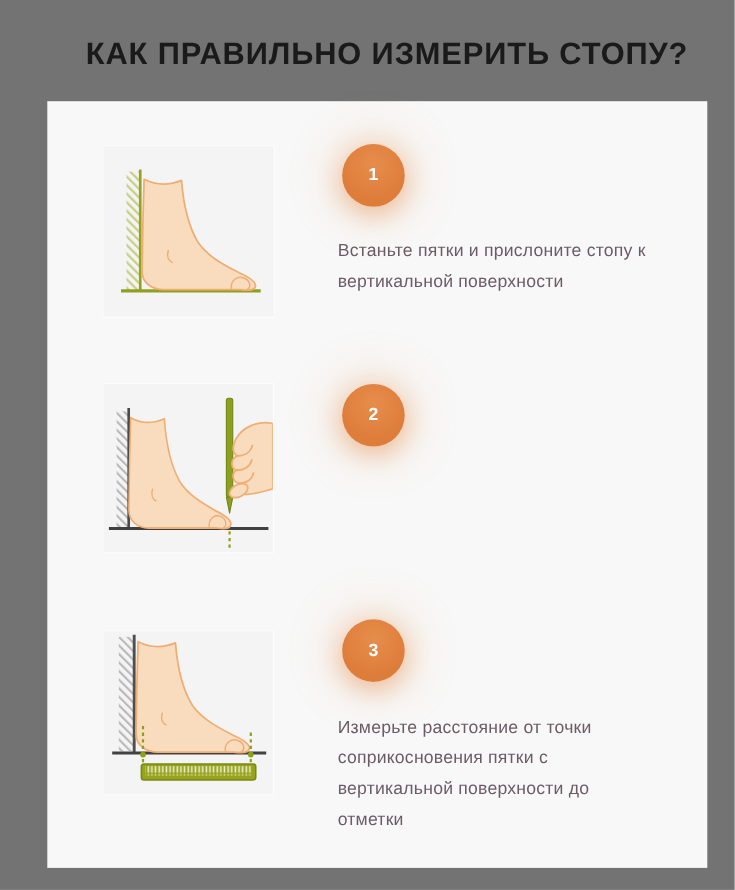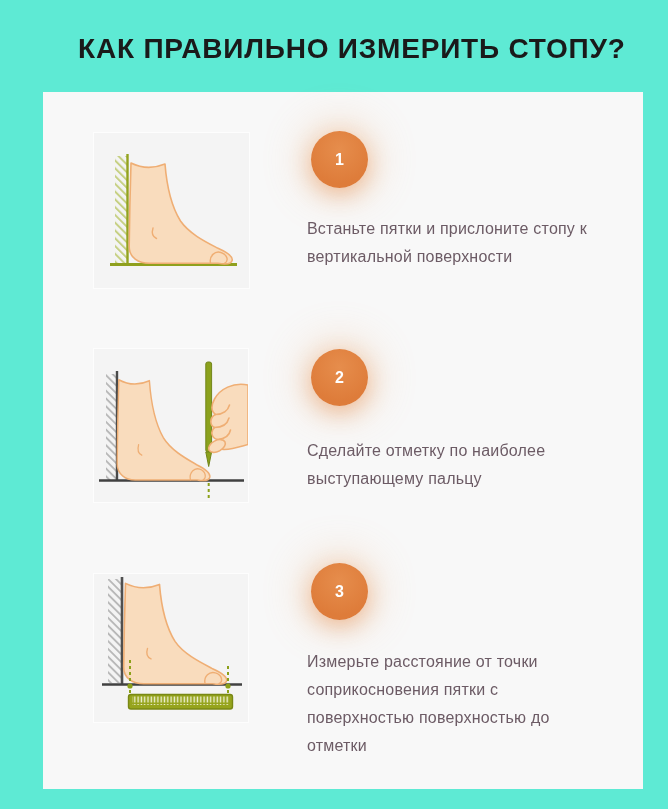--- a/index.html
+++ b/index.html
@@ -1,18 +1,18 @@
 <!DOCTYPE html>
 <html><head>
 <meta charset="utf-8">
 <style>
   * { margin:0; padding:0; box-sizing:border-box; }
   html,body { width:668px; height:809px; background:#ffffff; overflow:hidden;
               font-family:"Liberation Sans", sans-serif; }
-  .page { position:relative; width:668px; height:809px; background:#5eead4; }
+  .page { position:relative; width:668px; height:809px; background:#737373; }
 
   .title { position:absolute; left:78px; top:33px;
            font-size:28px; font-weight:bold; letter-spacing:0.8px;
            color:#1a1a1a; white-space:nowrap; }
 
   .panel { position:absolute; left:43px; top:92px; width:600px; height:697px;
            background:#f8f8f8; }
 
   .card { position:absolute; background:#f4f4f4; border:1px solid #fdfdfd; }
   .card svg { display:block; }
@@ -102,22 +102,20 @@
           <path d="M123.5 90.5 C131 90 135.5 86 136.5 81" fill="none"></path>
           <ellipse cx="123" cy="97" rx="9" ry="5.5" transform="rotate(-28 123 97)"></ellipse>
         </g>
       </svg>
     </div>
 
     <div class="step-circle" id="circle-2">
       <span>2</span>
     </div>
 
-    <p class="step-text" id="text-2">Сделайте отметку по наиболее
-выступающему пальцу</p>
 
     <div class="card" id="card-3">
       <svg width="154" height="148" viewBox="0 0 154 148">
         <g>
           <rect x="14" y="5" width="13" height="104" fill="url(#hatchGray)"></rect>
           <line x1="28" y1="3" x2="28" y2="110.5" stroke="#4f4f4f" stroke-width="2.6"></line>
         </g>
         <line x1="8" y1="110.5" x2="148" y2="110.5" stroke="#414141" stroke-width="2.6"></line>
         <g transform="translate(-5.5,-20.6)">
           <use href="#footShape"></use>
@@ -134,17 +132,17 @@
         </g>
       </svg>
     </div>
 
     <div class="step-circle" id="circle-3">
       <span>3</span>
     </div>
 
     <p class="step-text" id="text-3">Измерьте расстояние от точки
 соприкосновения пятки с
-поверхностью поверхностью до
+вертикальной поверхности до
 отметки</p>
 
   </div>
 </div>
 
 </body></html>

